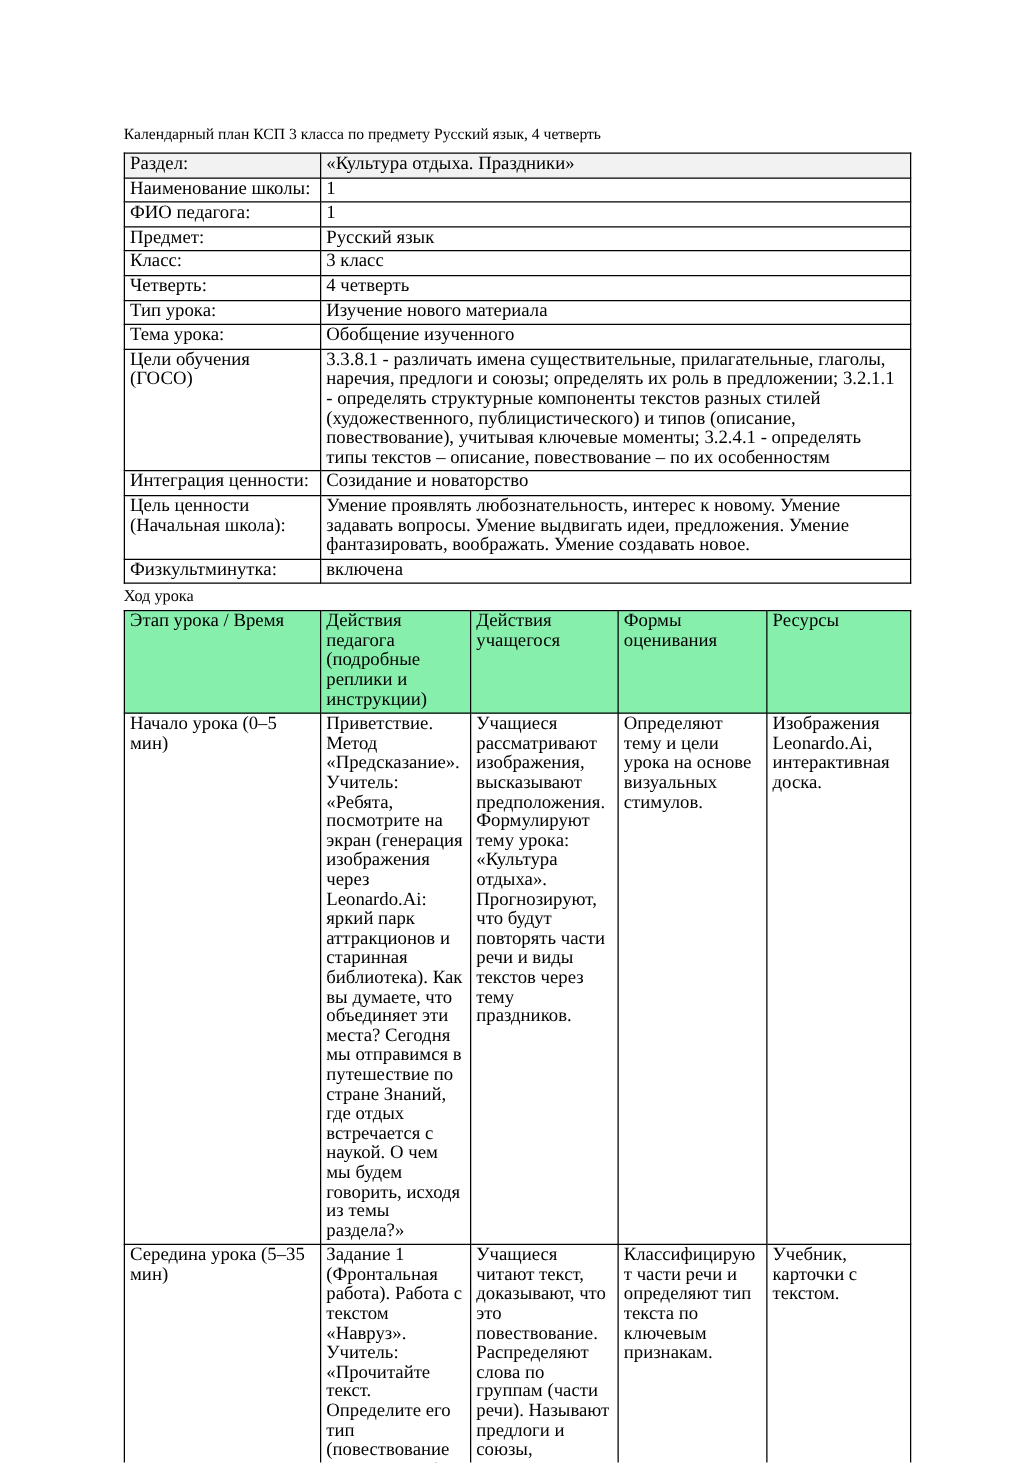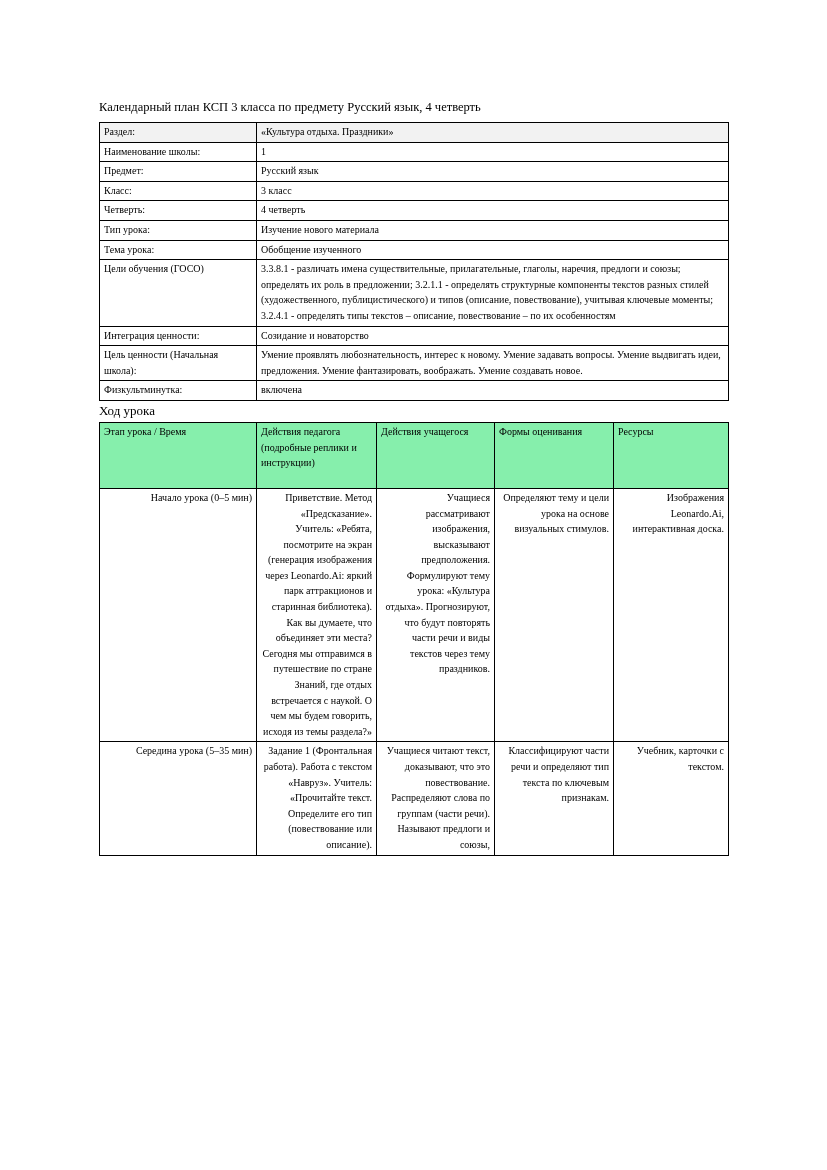--- a/index.html
+++ b/index.html
@@ -32,21 +32,21 @@
   .section-label {
     font-size: 13px;
     line-height: 16px;
     margin: 2px 0 3px 0;
   }
 
   table.doc-table {
     border-collapse: collapse;
     table-layout: fixed;
     width: 629px;
-    font-size: 10px;
+    font-size: 15px;
     line-height: 15.6px;
   }
   table.doc-table td,
   table.doc-table th {
     border: 1px solid #000000;
     vertical-align: top;
     padding: 1px 4px 2px 4px;
     text-align: left;
     font-weight: normal;
     word-wrap: break-word;
@@ -61,21 +61,21 @@
 
   
   table.flow-table { margin-top: 0; }
   table.flow-table col.c-stage    { width: 157px; }
   table.flow-table col.c-teacher  { width: 120px; }
   table.flow-table col.c-student  { width: 118px; }
   table.flow-table col.c-assess   { width: 119px; }
   table.flow-table col.c-res      { width: 115px; }
   table.flow-table thead td { background: #86efac; }
   table.flow-table thead td.hdr-cell { height: 62px; }
-  table.flow-table tbody td { height: auto; text-align: right; }
+  table.flow-table tbody td { height: auto; }
   tr.row-start td   { height: 340px; }
   tr.row-middle td  { height: 142px; }
 </style>
 </head>
 <body>
 
 <div class="page">
 
   <div class="doc-title">Календарный план КСП 3 класса по предмету Русский язык, 4 четверть</div>
 
@@ -84,20 +84,24 @@
       <col class="c-label">
         <col class="c-value">
     </colgroup>
     <tbody>
       <tr class="shaded">
         <td>Раздел:</td>
         <td>«Культура отдыха. Праздники»</td>
       </tr>
       <tr>
         <td>Наименование школы:</td>
+        <td>1</td>
+      </tr>
+      <tr>
+        <td>ФИО педагога:</td>
         <td>1</td>
       </tr>
       <tr>
         <td>Предмет:</td>
         <td>Русский язык</td>
       </tr>
       <tr>
         <td>Класс:</td>
         <td>3 класс</td>
       </tr>

